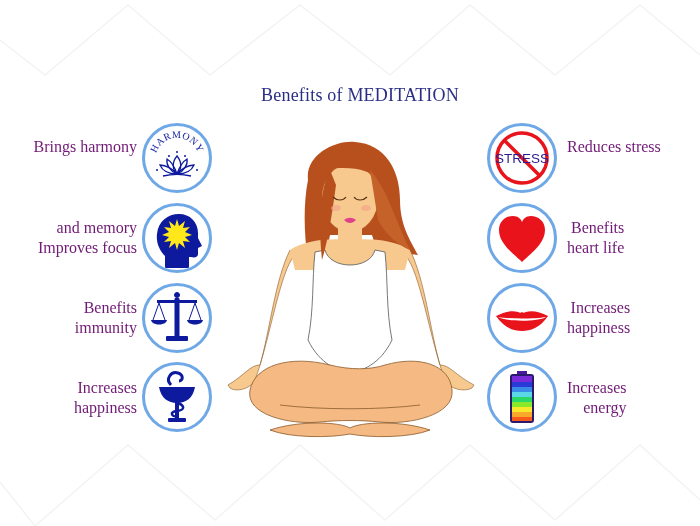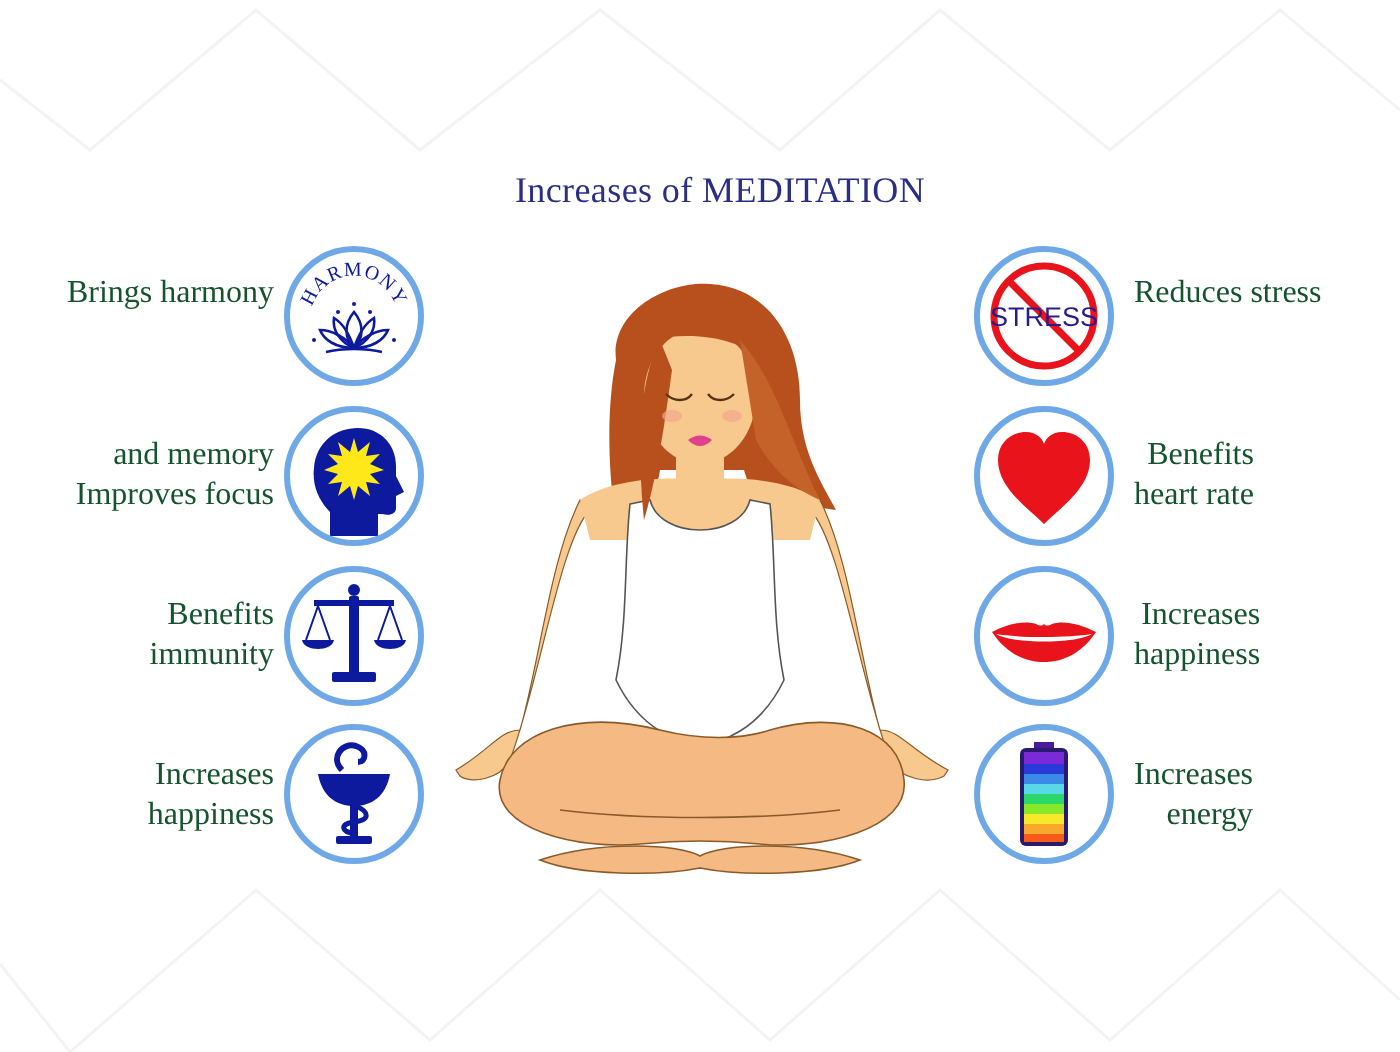--- a/index.html
+++ b/index.html
@@ -4,31 +4,31 @@
 <style>
   html, body { margin:0; padding:0; }
   body { width:700px; height:526px; background:#ffffff; position:relative; overflow:hidden;
          font-family:"Liberation Serif","DejaVu Serif",serif; }
   .title { position:absolute; left:0; width:700px; top:85px; text-align:center;
            font-size:18px; color:#2a2f85; letter-spacing:0.2px; }
   .title span { position:relative; left:10px; }
   .circle { position:absolute; width:70px; height:70px; border:3px solid #6fa8e6;
             border-radius:50%; background:#fff; box-sizing:border-box; overflow:hidden; }
   .circle svg { position:absolute; left:0; top:0; width:64px; height:64px; }
-  .label { position:absolute; font-size:16px; line-height:20px; color:#14532d; white-space:nowrap; }
+  .label { position:absolute; font-size:16px; line-height:20px; color:#701a75; white-space:nowrap; }
   .label.left { text-align:right; }
   .label.right { text-align:right; }
   .label div { display:block; }
   .figure { position:absolute; left:210px; top:140px; width:280px; height:300px; }
   .wm { position:absolute; pointer-events:none; }
 </style>
 </head>
 <body>
 
-<div class="title"><span>Increases of MEDITATION</span></div>
+<div class="title"><span>Benefits of MEDITATION</span></div>
 
 <div class="label left" style="right:563px; top:137px;">
   <div>Brings harmony</div>
 </div>
 <div class="circle" style="left:142px; top:123px;">
   <svg viewBox="0 0 64 64">
     <defs>
         <path id="arcH" d="M10,34 A22,22 0 0 1 54,34"></path>
       </defs>
     <text font-family="Liberation Serif, serif" font-size="10" fill="#0d1a9e" letter-spacing="0.5">
@@ -139,21 +139,21 @@
   <div>Reduces stress</div>
 </div>
 
 <div class="circle" style="left:487px; top:203px;">
   <svg viewBox="0 0 64 64">
     <path d="M32,56 C24,48 9,38 9,24 C9,15 16,10 23,10 C28,10 31,13 32,16 C33,13 36,10 41,10 C48,10 55,15 55,24 C55,38 40,48 32,56Z" fill="#e8131b"></path>
   </svg>
 </div>
 <div class="label right" style="left:567px; top:218px;">
   <div>Benefits</div>
-  <div>heart  rate</div>
+  <div>heart  life</div>
 </div>
 
 <div class="circle" style="left:487px; top:283px;">
   <svg viewBox="0 0 64 64">
     <path d="M6,30 C14,26 22,24 28,26 C30,27 31,27 32,26 C33,27 34,27 36,26 C42,24 50,26 58,30 C50,42 40,45 32,45 C24,45 14,42 6,30Z" fill="#e8131b"></path>
     <path d="M8,31 C20,33 44,33 56,31 C48,36 16,36 8,31Z" fill="#ffffff"></path>
   </svg>
 </div>
 <div class="label right" style="left:567px; top:298px;">
   <div>Increases</div>

